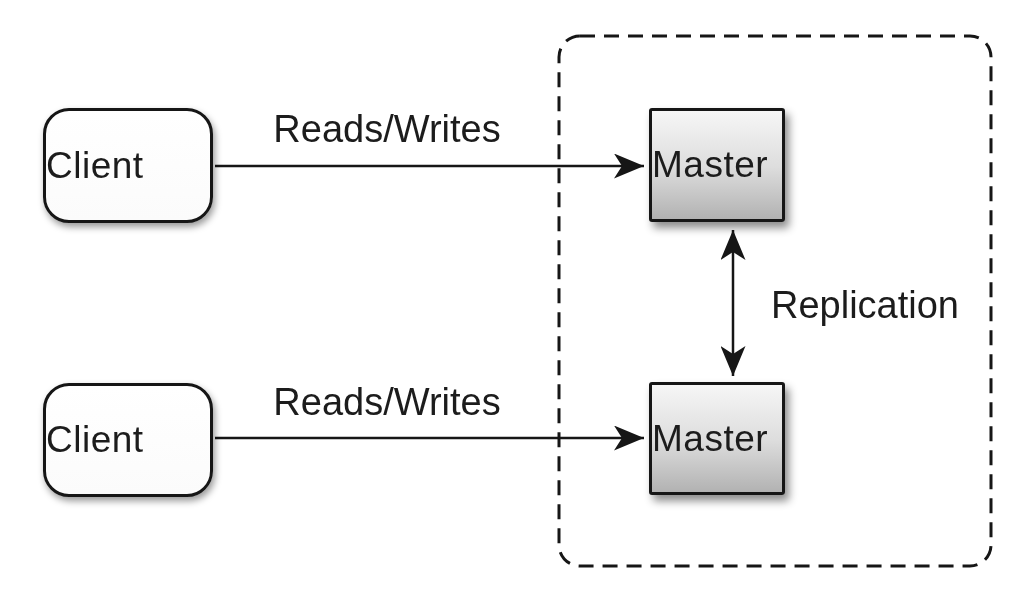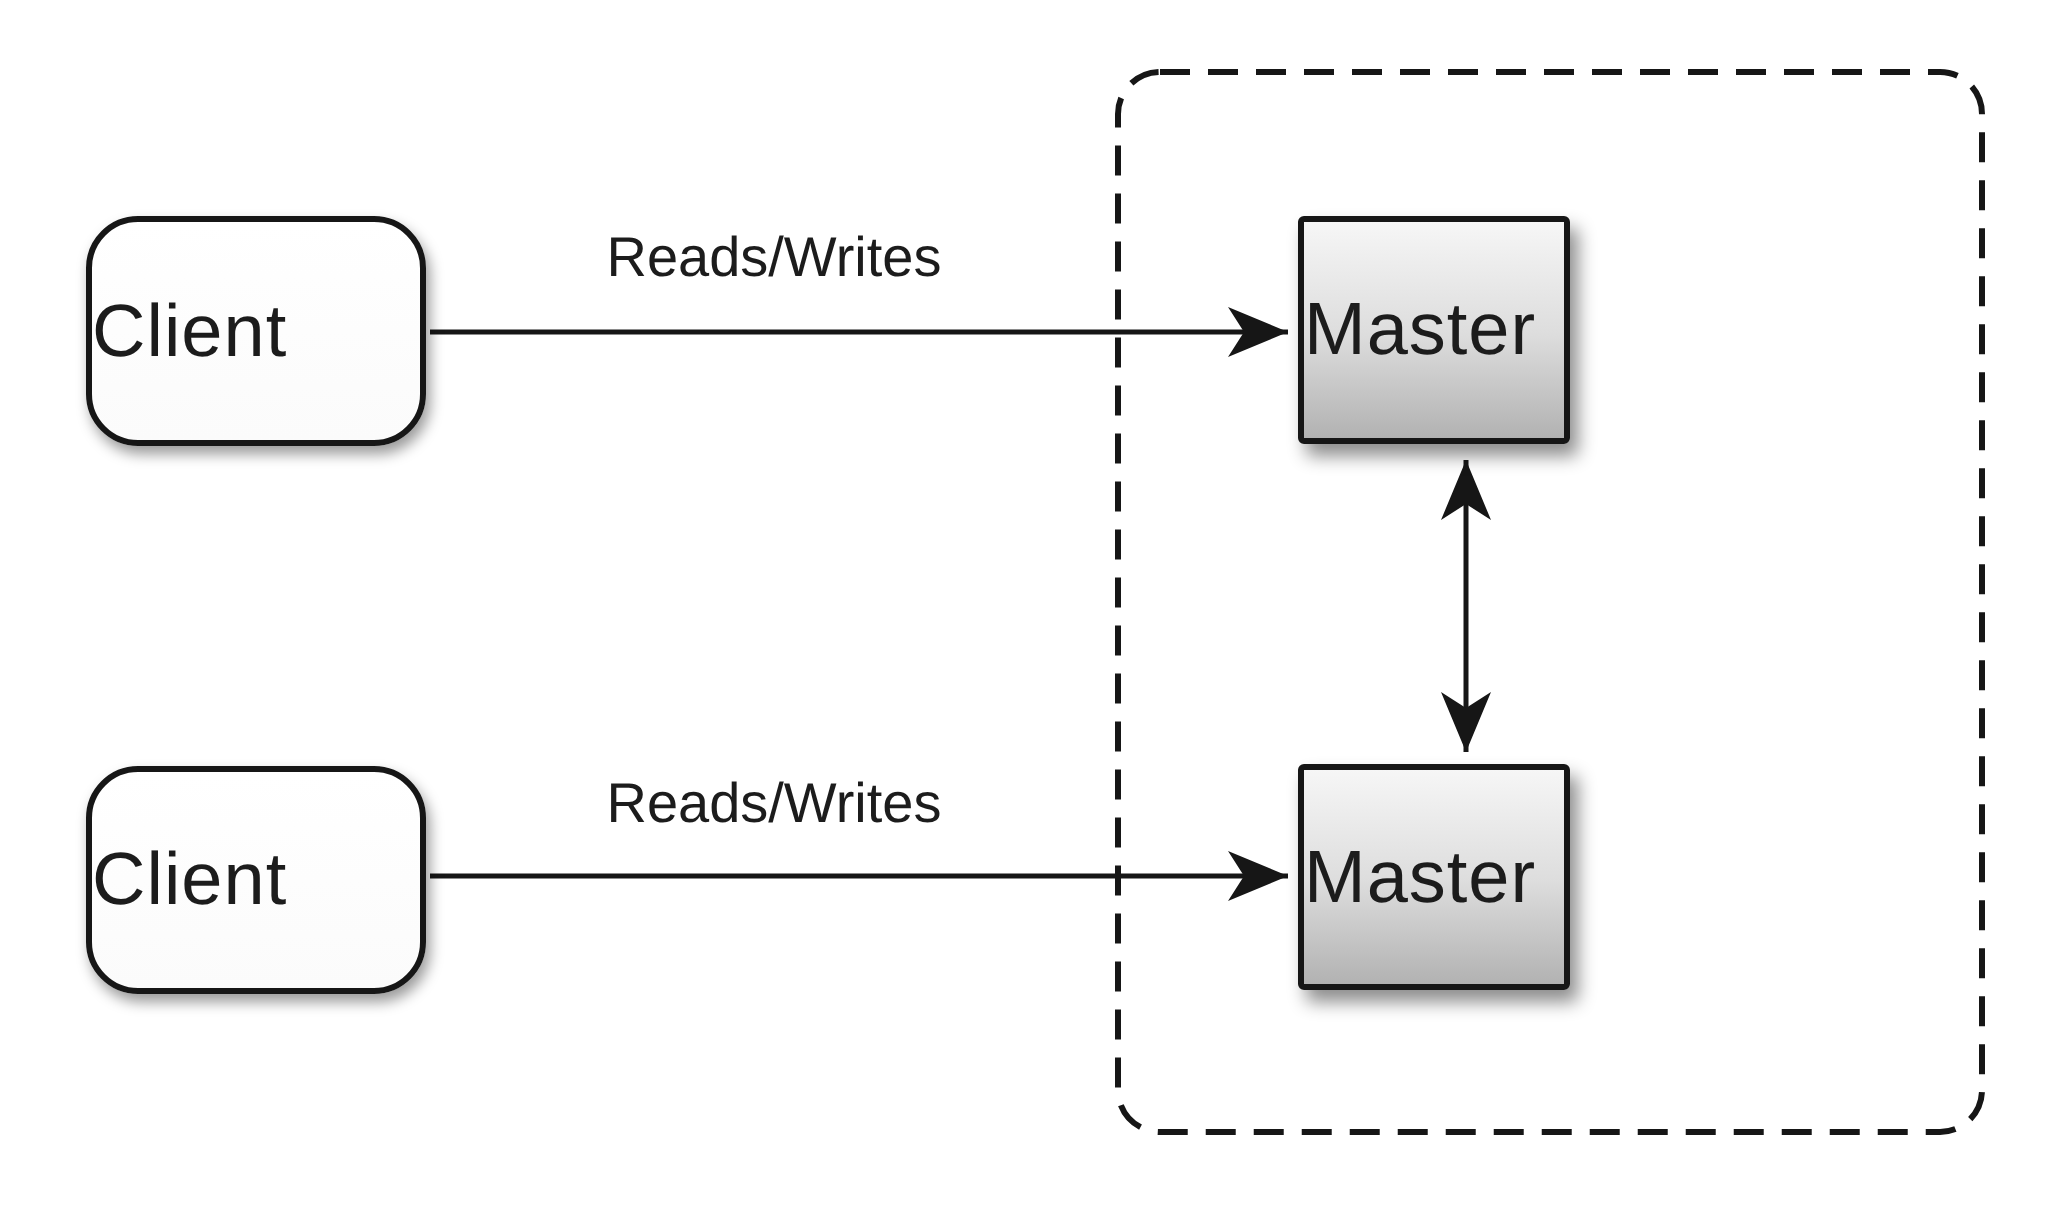--- a/index.html
+++ b/index.html
@@ -60,21 +60,21 @@
     width: 136px;
     height: 114px;
     border-radius: 3px;
     background: linear-gradient(180deg, var(--master-gradient-top) 0%, #dddddd 52%, var(--master-gradient-bottom) 100%);
     box-shadow: 4px 6px 9px rgba(0,0,0,0.45);
   }
   .master-top { top: 108px; }
   .master-bottom { top: 382px; height: 113px; }
   .edge-label {
     position: absolute;
-    font-size: 28px;
+    font-size: 38px;
     line-height: 42px;
     text-align: center;
     white-space: nowrap;
     color: #1c1c1c;
   }
   .rw-label-top    { left: 238px; top: 108px; width: 298px; }
   .rw-label-bottom { left: 238px; top: 381px; width: 298px; }
   .replication-label { left: 755px; top: 284px; width: 220px; }
 </style>
 </head>
@@ -111,14 +111,15 @@
   </div>
 
   <div class="node master master-bottom">
     <span>Master</span>
   </div>
 
   <div class="edge-label rw-label-top">Reads/Writes</div>
 
   <div class="edge-label rw-label-bottom">Reads/Writes</div>
 
+  <div class="edge-label replication-label">Replication</div>
 
 </div>
 
 </body></html>

